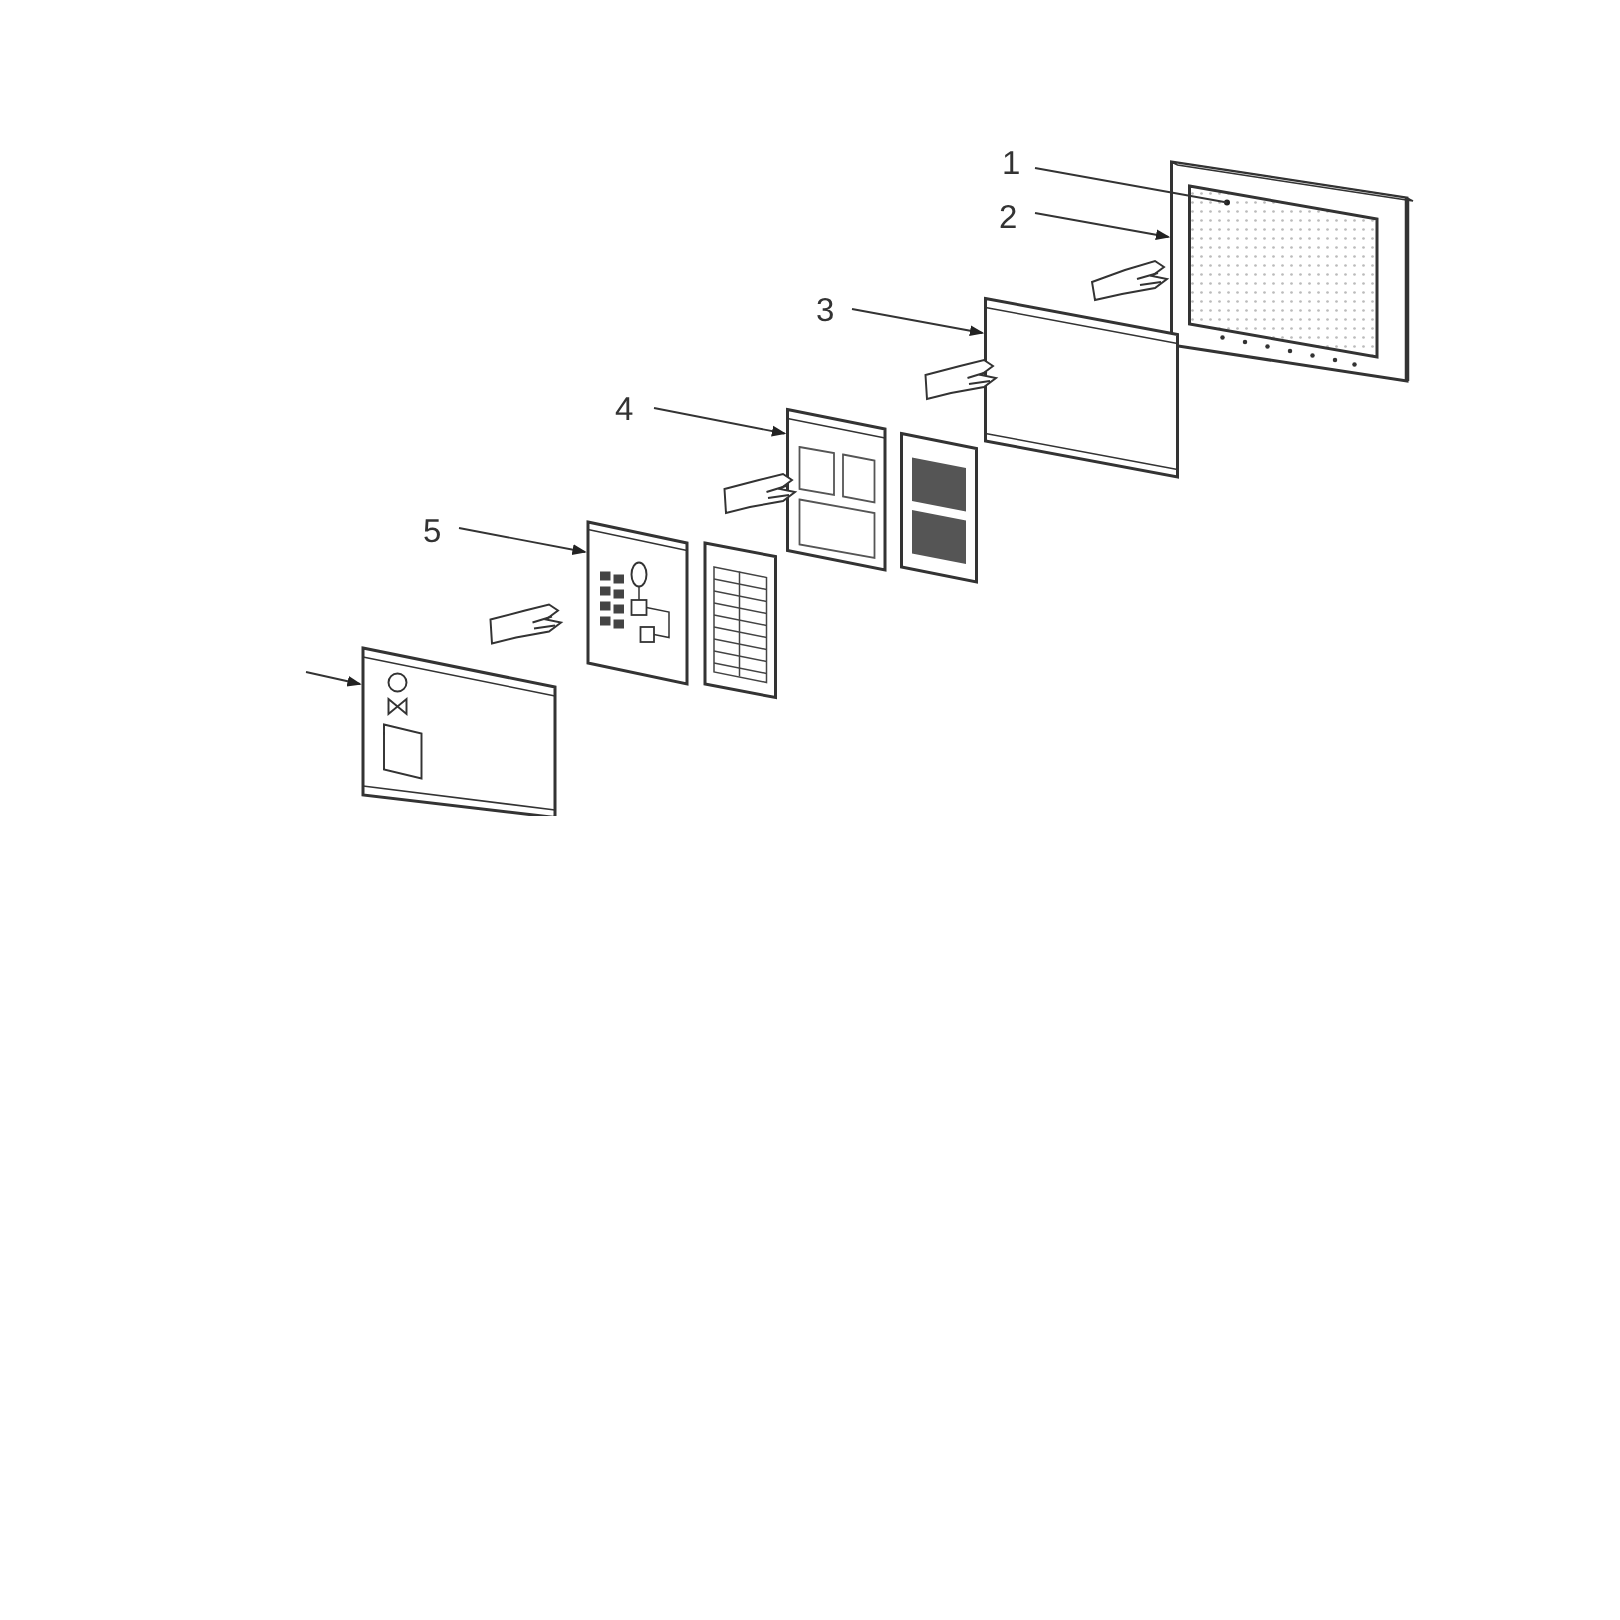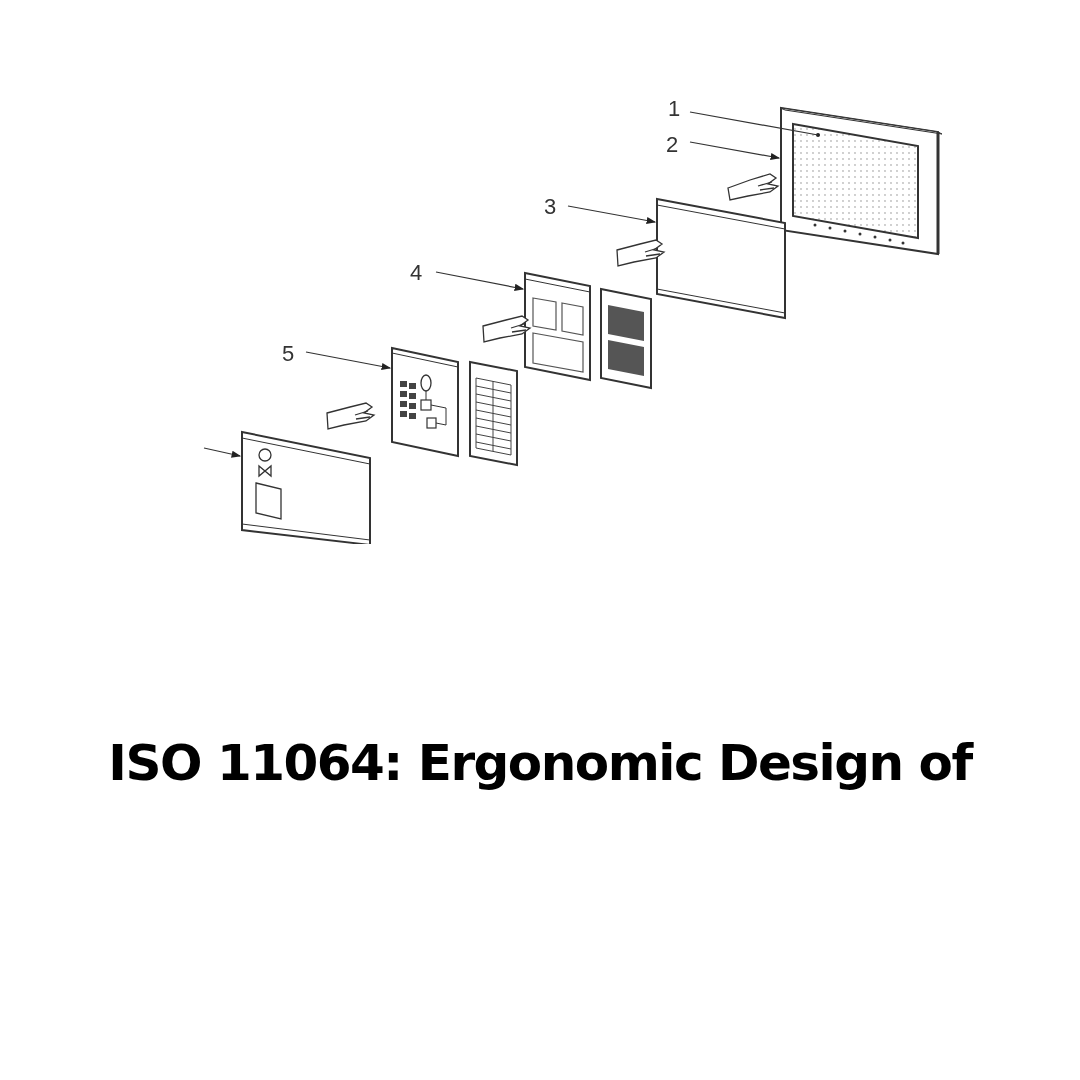--- a/index.html
+++ b/index.html
@@ -156,14 +156,13 @@
       <polygon points="256,483 281,489 281,519 256,513" fill="#fff" stroke="#333" stroke-width="1.3"></polygon>
     </g>
     <g>
       <line x1="204" y1="448" x2="240" y2="456" stroke="#333" stroke-width="1.2" marker-end="url(#arrow)"></line>
     </g>
     <rect x="200" y="544" width="200" height="20" fill="#fff"></rect>
   </svg>
 </div>
 
 <h1 class="title-block" style="margin:0;">
-  <span class="title-line">ISO 11064: Ergonomic Design of</span>
 </h1>
 
 </body></html>

